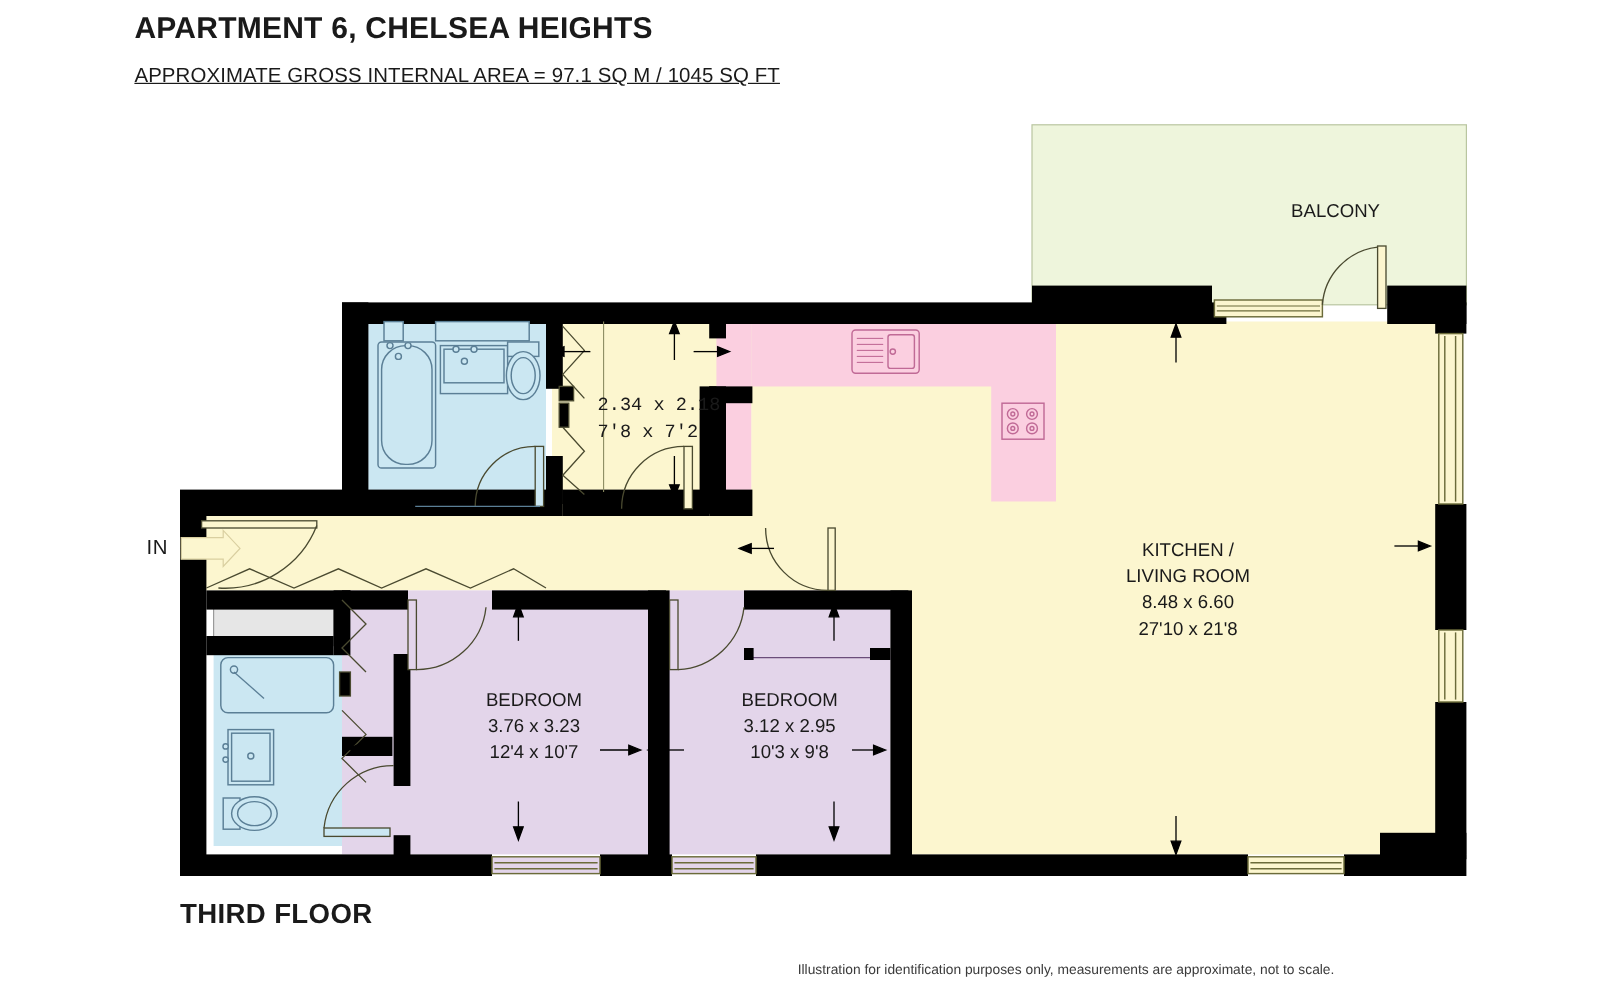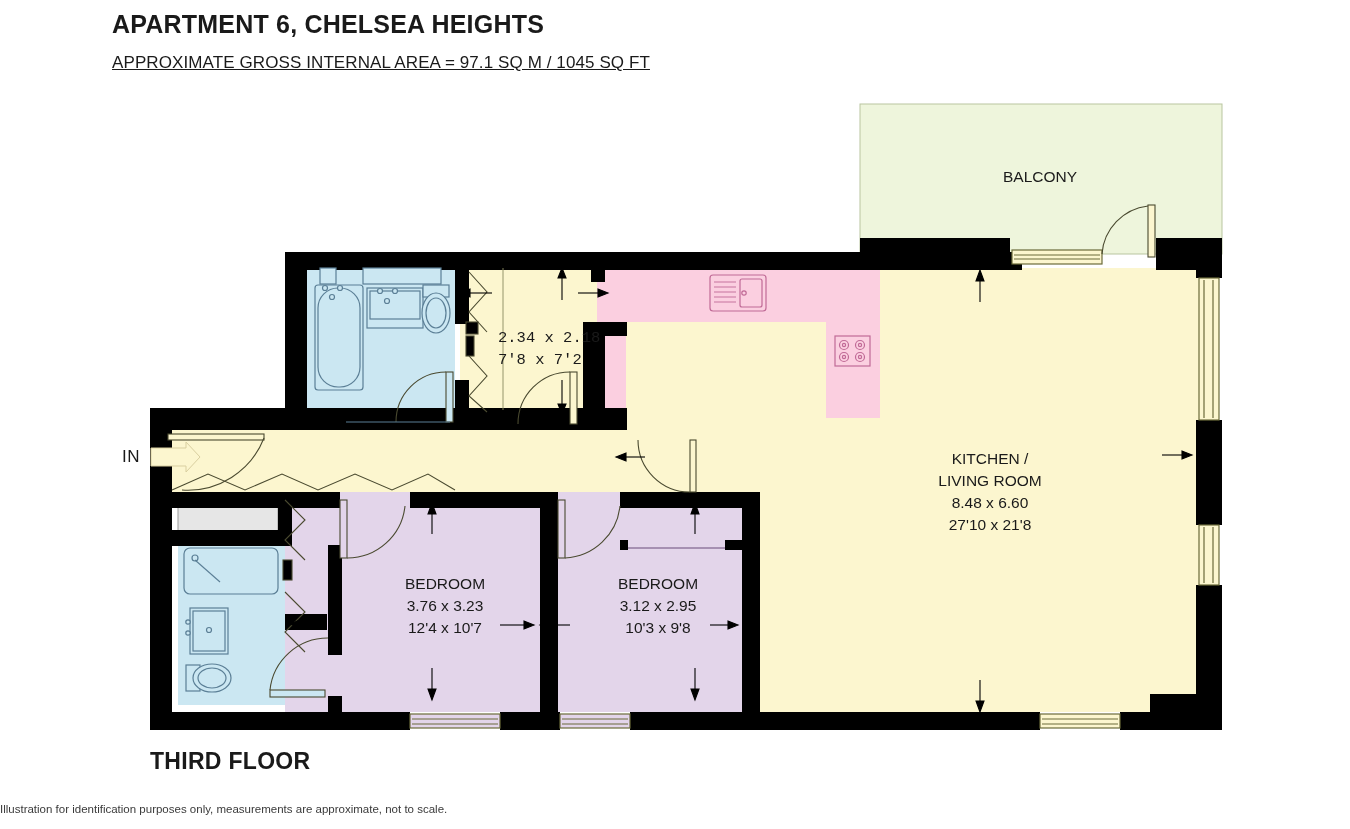--- a/index.html
+++ b/index.html
@@ -37,21 +37,21 @@
     top: 748px;
     font-size: 23px;
     font-weight: bold;
     letter-spacing: 0.3px;
   }
   #disclaimer {
     position: absolute;
     left: 0;
     top: 803px;
     width: 1112px;
-    text-align: left;
+    text-align: right;
     font-size: 11.5px;
     color: #3a3a3a;
   }
   #plan-canvas {
     position: absolute;
     left: 0;
     top: 0;
     width: 1350px;
     height: 829px;
   }
@@ -67,21 +67,21 @@
     position: absolute;
     text-align: center;
     font-size: 15.5px;
     line-height: 22px;
     white-space: pre;
     pointer-events: none;
   }
   #label-kitchen { left: 880px; top: 448px; width: 220px; }
   #label-bedroom1 { left: 365px; top: 573px; width: 160px; }
   #label-bedroom2 { left: 578px; top: 573px; width: 160px; }
-  #label-balcony  { left: 930px; top: 166px; width: 220px; }
+  #label-balcony  { left: 930px; top: 166px; width: 220px; text-align: right; }
   #label-hall {
     position: absolute;
     left: 498px;
     top: 327px;
     font-size: 15.5px;
     line-height: 22px;
     white-space: pre;
     text-align: left;
     font-family: Liberation Mono, monospace;
   }

